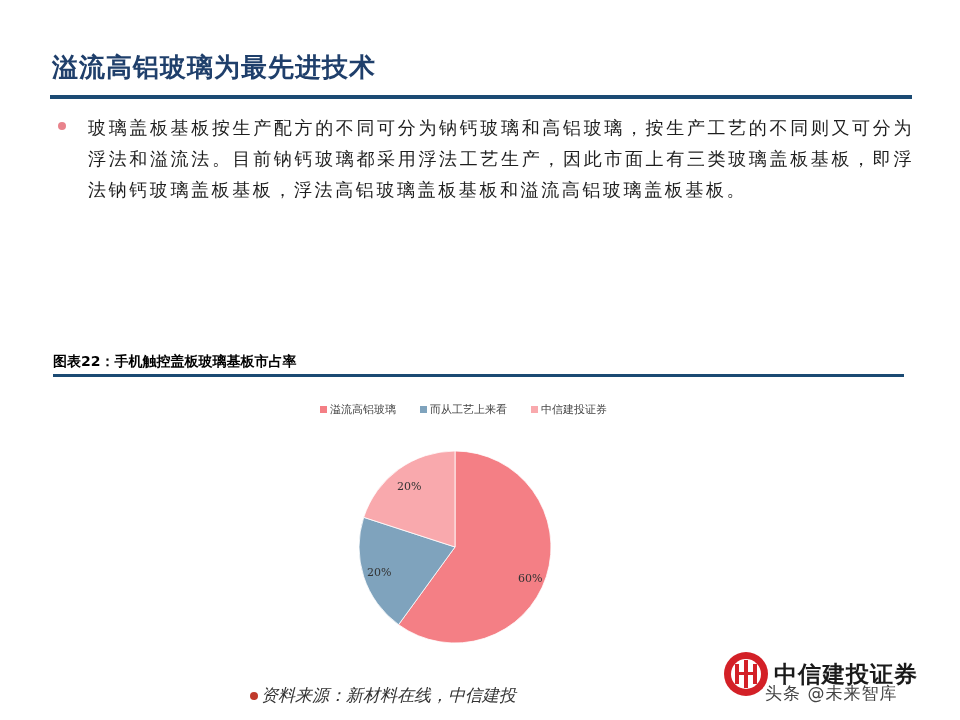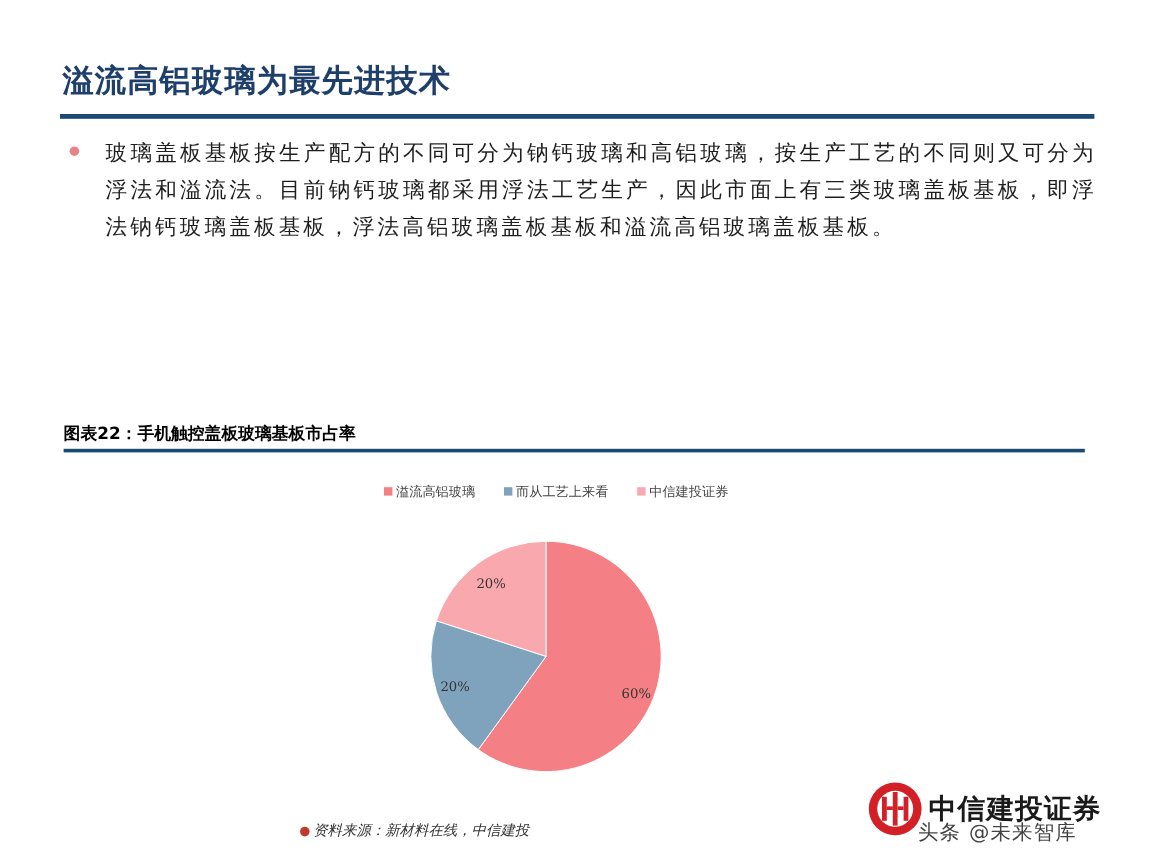--- a/index.html
+++ b/index.html
@@ -39,21 +39,21 @@
       position: absolute; left: 320px; top: 402px; display: flex; gap: 24px;
       font-size: 11px; color: #444;
     }
     .legend-item { display: flex; align-items: center; gap: 3px; }
     .legend-swatch { width: 7px; height: 7px; display: inline-block; }
 
     .pie { position: absolute; left: 350px; top: 442px; width: 210px; height: 210px; }
 
     .source {
       position: absolute; left: 250px; top: 684px; display: flex; align-items: center; gap: 3px;
-      font-size: 12px; font-style: italic; color: #333; justify-content: center;
+      font-size: 17px; font-style: italic; color: #333; justify-content: center;
     }
     .source .sdot { width: 8px; height: 8px; border-radius: 50%; background: #c0392b; display: inline-block; }
 
     .logo { position: absolute; left: 722px; top: 650px; display: flex; align-items: center; }
     .logo-text {
       font-family: "DejaVu Sans", "Liberation Sans", sans-serif;
       font-size: 23px; font-weight: bold; color: #1a1a1a; margin-left: 4px; letter-spacing: 1px;
     }
     .watermark {
       position: absolute; left: 765px; top: 682px;

